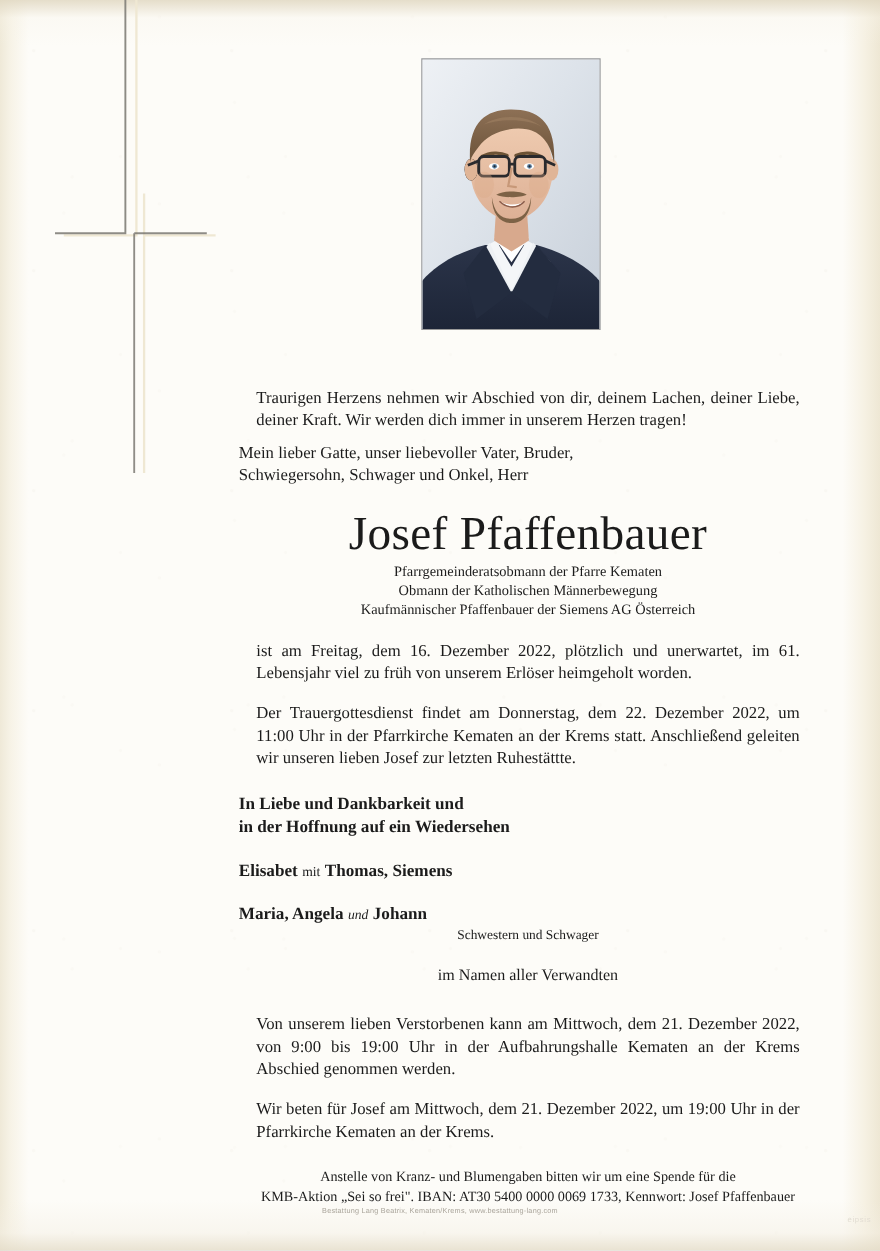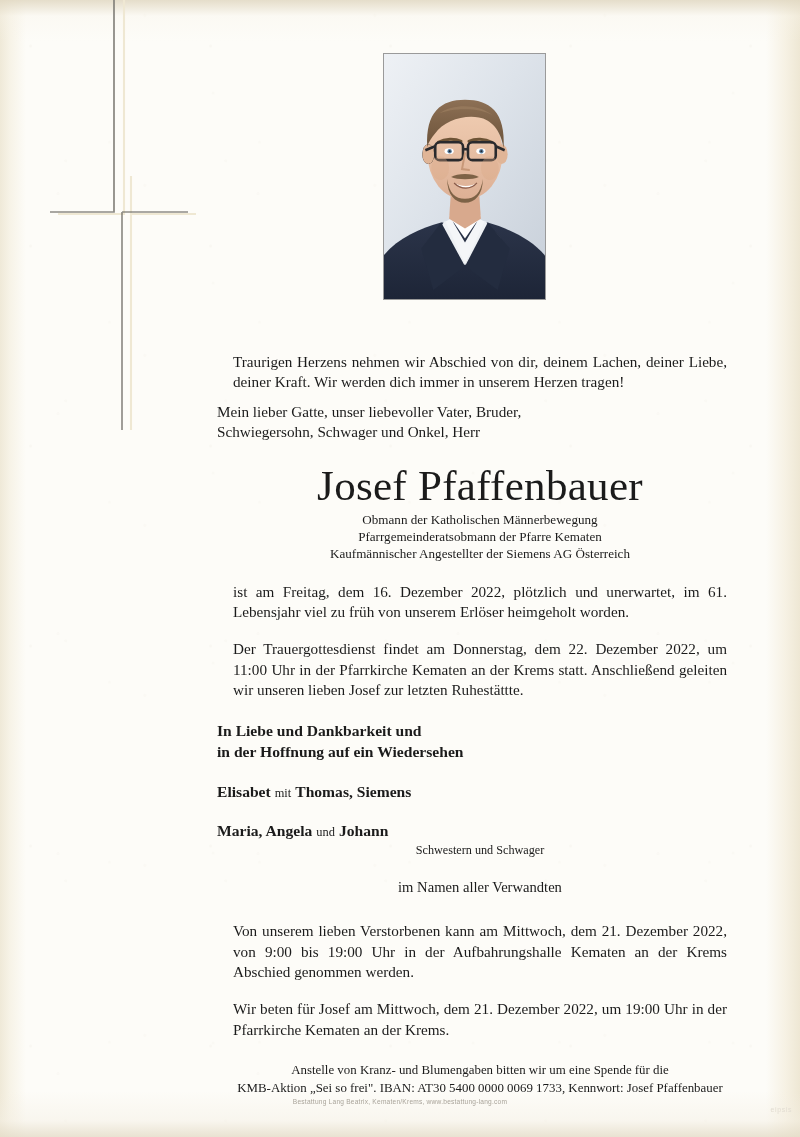--- a/index.html
+++ b/index.html
@@ -304,40 +304,40 @@
     <p class="para" id="intro-block">Traurigen Herzens nehmen wir Abschied von dir, deinem Lachen, deiner Liebe, deiner Kraft. Wir werden dich immer in unserem Herzen tragen!</p>
 
     <div id="salutation">
       <p class="centered">Mein lieber Gatte, unser liebevoller Vater, Bruder,</p>
       <p class="centered">Schwiegersohn, Schwager und Onkel, Herr</p>
     </div>
 
     <h1 id="deceased-name">Josef Pfaffenbauer</h1>
 
     <div id="roles">
+      <p class="role-line">Pfarrgemeinderatsobmann der Pfarre Kematen</p>
       <p class="role-line">Obmann der Katholischen Männerbewegung</p>
-      <p class="role-line">Pfarrgemeinderatsobmann der Pfarre Kematen</p>
-      <p class="role-line">Kaufmännischer Angestellter der Siemens AG Österreich</p>
+      <p class="role-line">Kaufmännischer Pfaffenbauer der Siemens AG Österreich</p>
     </div>
 
     <p class="para" id="passing-para">ist am Freitag, dem 16. Dezember 2022, plötzlich und unerwartet, im 61. Lebensjahr viel zu früh von unserem Erlöser heimgeholt worden.</p>
 
     <p class="para" id="service-para">Der Trauergottesdienst findet am Donnerstag, dem 22. Dezember 2022, um 11:00 Uhr in der Pfarrkirche Kematen an der Krems statt. Anschließend geleiten wir unseren lieben Josef zur letzten Ruhestättte.</p>
 
     <div id="closing-wish">
       <p class="bold-center">In Liebe und Dankbarkeit und</p>
       <p class="bold-center">in der Hoffnung auf ein Wiedersehen</p>
     </div>
 
     <p class="bold-center" id="family-line-1">
       <span>Elisabet</span><span class="inline-small" style="margin:0 4px;">mit</span><span>Thomas, Siemens</span>
     </p>
 
     <p class="bold-center">
-      <span>Maria, Angela</span><span class="inline-small" style="margin:0 4px;">und</span><span>Johann</span>
+      <span>Maria, Angela</span><span class="inline-small" style="margin:0 4px;font-style:italic;">und</span><span>Johann</span>
     </p>
     <p id="siblings-caption">Schwestern und Schwager</p>
 
     <p id="on-behalf">im Namen aller Verwandten</p>
 
     <p class="para" id="viewing-para">Von unserem lieben Verstorbenen kann am Mittwoch, dem 21. Dezember 2022, von 9:00 bis 19:00 Uhr in der Aufbahrungshalle Kematen an der Krems Abschied genommen werden.</p>
 
     <p class="para" id="prayer-para">Wir beten für Josef am Mittwoch, dem 21. Dezember 2022, um 19:00 Uhr in der Pfarrkirche Kematen an der Krems.</p>
 
 

